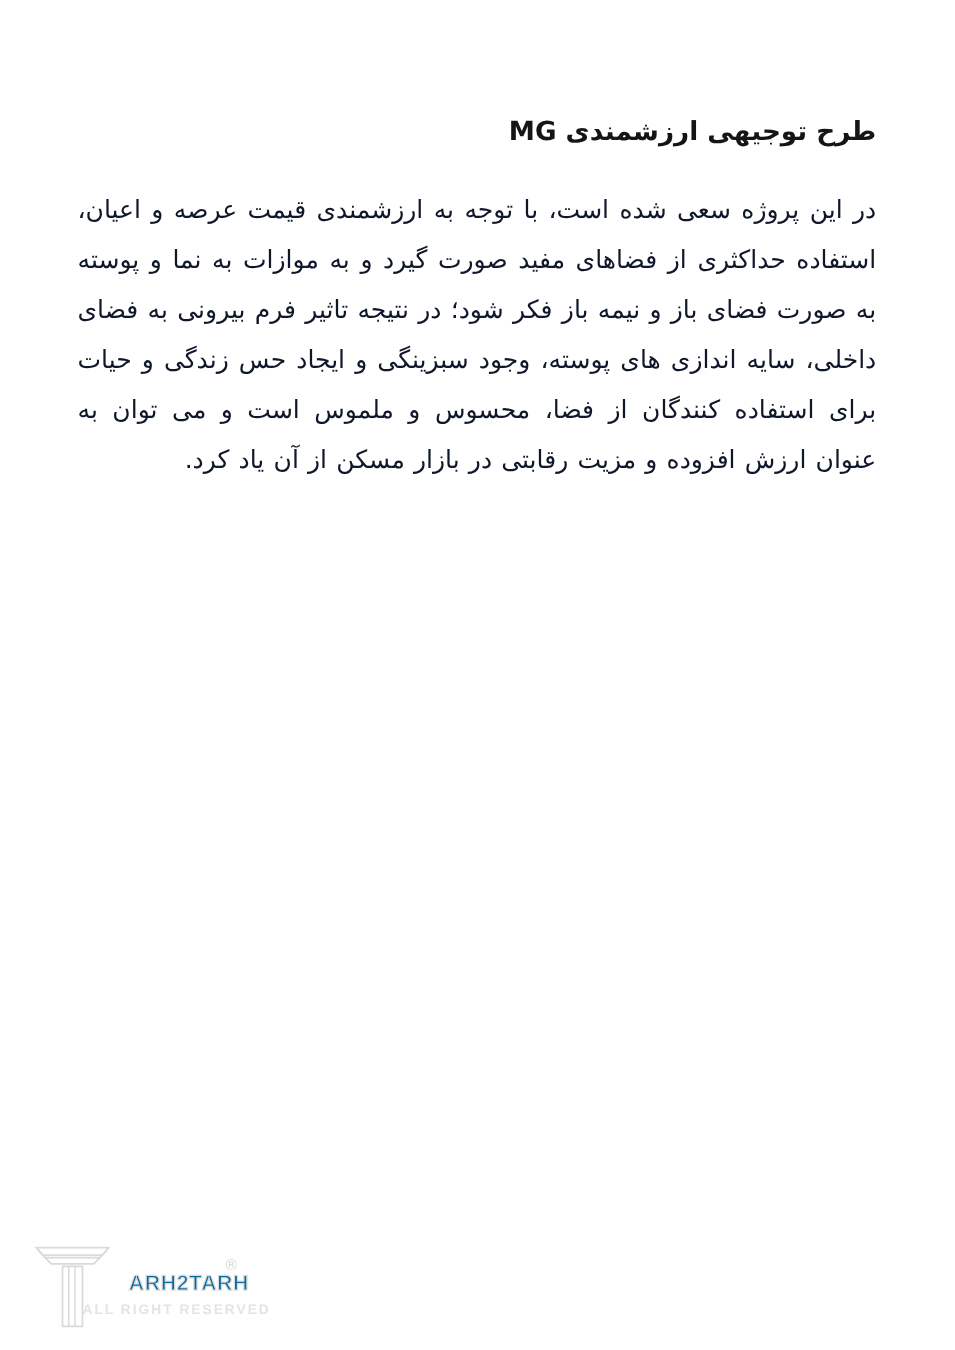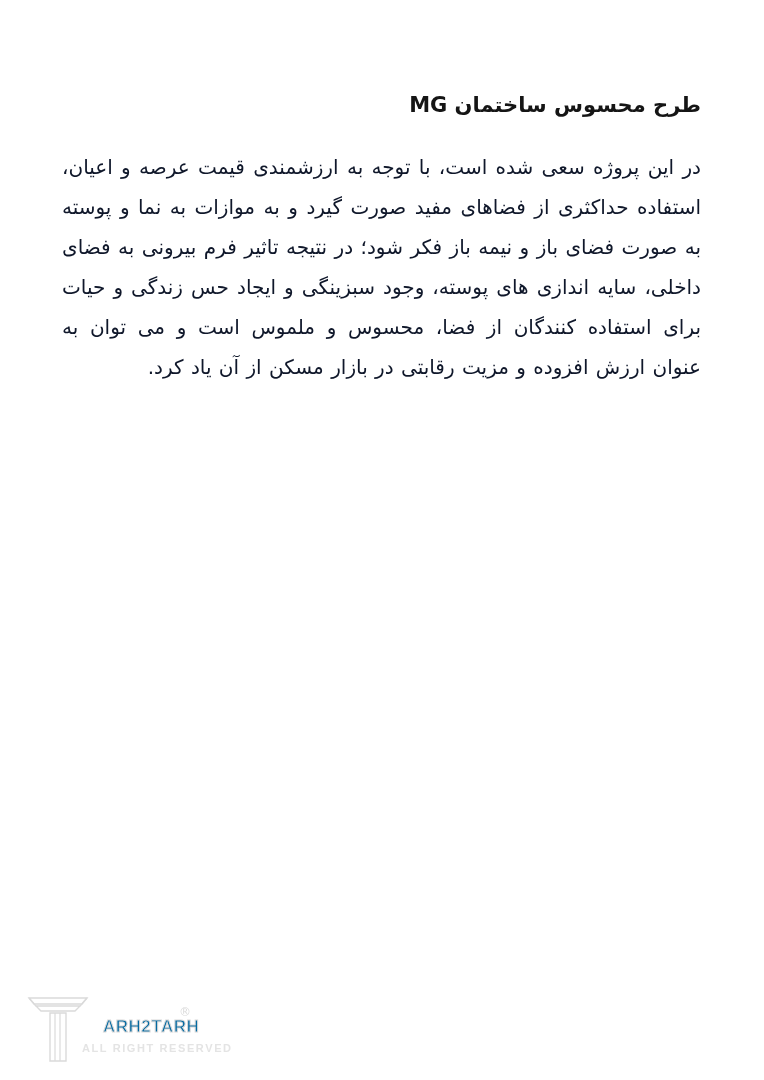--- a/index.html
+++ b/index.html
@@ -56,21 +56,21 @@
     font-size: 17px;
     font-weight: bold;
     letter-spacing: 0.5px;
     color: #0369a1;
     -webkit-text-stroke: 1px #dadada;
     white-space: nowrap;
     margin-left: 40px;
   }
   .wm-tagline {
     position: absolute;
-    left: 55px;
+    left: 39px;
     top: 49px;
     font-family: "Liberation Sans", sans-serif;
     font-size: 11px;
     font-weight: bold;
     letter-spacing: 1.6px;
     color: #e4e4e4;
     white-space: nowrap;
   }
   .wm-reg {
     position: absolute;
@@ -78,21 +78,21 @@
     top: 12px;
     font-size: 12px;
     color: #dadada;
   }
 </style>
 </head>
 <body>
 
 <div class="page">
 
-  <h1 class="doc-title">طرح محسوس ساختمان MG</h1>
+  <h1 class="doc-title">طرح توجیهی ارزشمندی MG</h1>
 
   <p class="doc-paragraph">در این پروژه سعی شده است، با توجه به ارزشمندی قیمت عرصه و اعیان، استفاده حداکثری از فضاهای مفید صورت گیرد و به موازات به نما و پوسته به صورت فضای باز و نیمه باز فکر شود؛ در نتیجه تاثیر فرم بیرونی به فضای داخلی، سایه اندازی های پوسته، وجود سبزینگی و ایجاد حس زندگی و حیات برای استفاده کنندگان از فضا، محسوس و ملموس است و می توان به عنوان ارزش افزوده و مزیت رقابتی در بازار مسکن از آن یاد کرد.</p>
 
   <div class="watermark">
     <span class="wm-column">
       <svg width="62" height="72" viewBox="0 0 62 72" fill="none" xmlns="http://www.w3.org/2000/svg">
 
         <path d="M2 5 H60 L55 11 H7 Z" stroke="#dadada" stroke-width="1.4" fill="#ffffff"></path>
         <path d="M9 13 H53 L48 18 H14 Z" stroke="#dadada" stroke-width="1.4" fill="#ffffff"></path>
 

